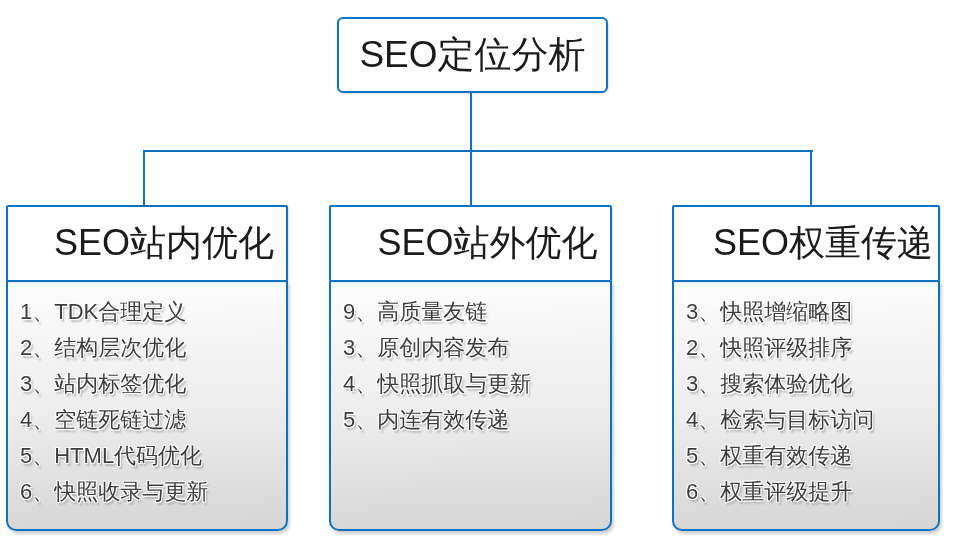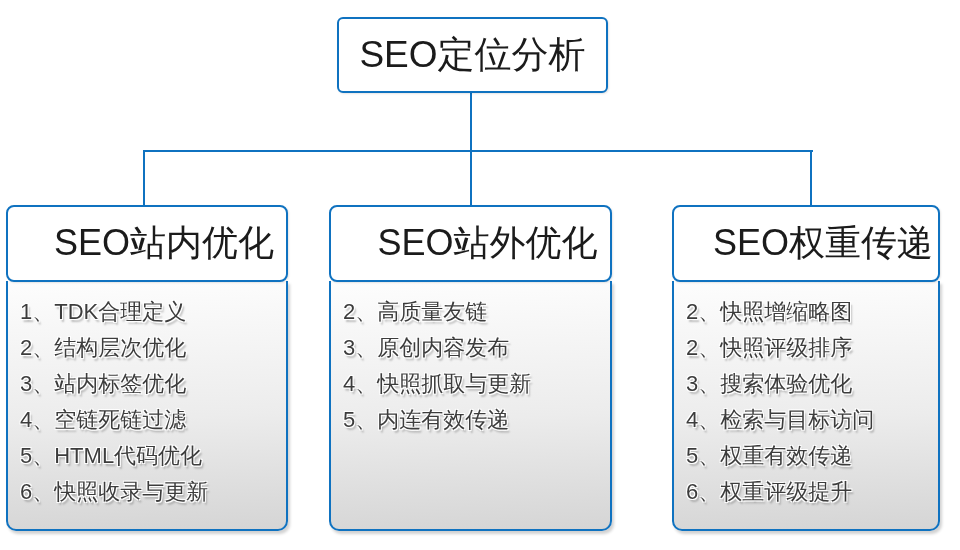--- a/index.html
+++ b/index.html
@@ -36,21 +36,21 @@
     box-shadow:1px 1px 2px rgba(0,0,0,0.10);
   }
 
   
   .column{position:absolute;top:205px;}
   .col-header{
     position:relative;z-index:2;
     height:77px;width:100%;
     background:var(--node-bg);
     border:2px solid var(--accent);
-    border-radius:8px;
+    border-radius:2px;
     display:flex;align-items:center;justify-content:center;
     font-size:36px;color:var(--heading-text);
     white-space:nowrap;
     box-shadow:1px 1px 2px rgba(0,0,0,0.10);
     padding-left:34px;
   }
   .col-body{
     position:relative;z-index:1;
     width:100%;height:250px;
     margin-top:-1px;
@@ -102,33 +102,33 @@
       <div class="list-item">5、HTML代码优化</div>
       <div class="list-item">6、快照收录与更新</div>
     </div>
   </section>
 
   <section class="column col-mid">
     <header class="col-header">
       <span>SEO站外优化</span>
     </header>
     <div class="col-body">
-      <div class="list-item">2、高质量友链</div>
+      <div class="list-item">9、高质量友链</div>
       <div class="list-item">3、原创内容发布</div>
       <div class="list-item">4、快照抓取与更新</div>
       <div class="list-item">5、内连有效传递</div>
     </div>
   </section>
 
   <section class="column col-right">
     <header class="col-header">
       <span>SEO权重传递</span>
     </header>
     <div class="col-body">
-      <div class="list-item">2、快照增缩略图</div>
+      <div class="list-item">3、快照增缩略图</div>
       <div class="list-item">2、快照评级排序</div>
       <div class="list-item">3、搜索体验优化</div>
       <div class="list-item">4、检索与目标访问</div>
       <div class="list-item">5、权重有效传递</div>
       <div class="list-item">6、权重评级提升</div>
     </div>
   </section>
 
 </div>
 

